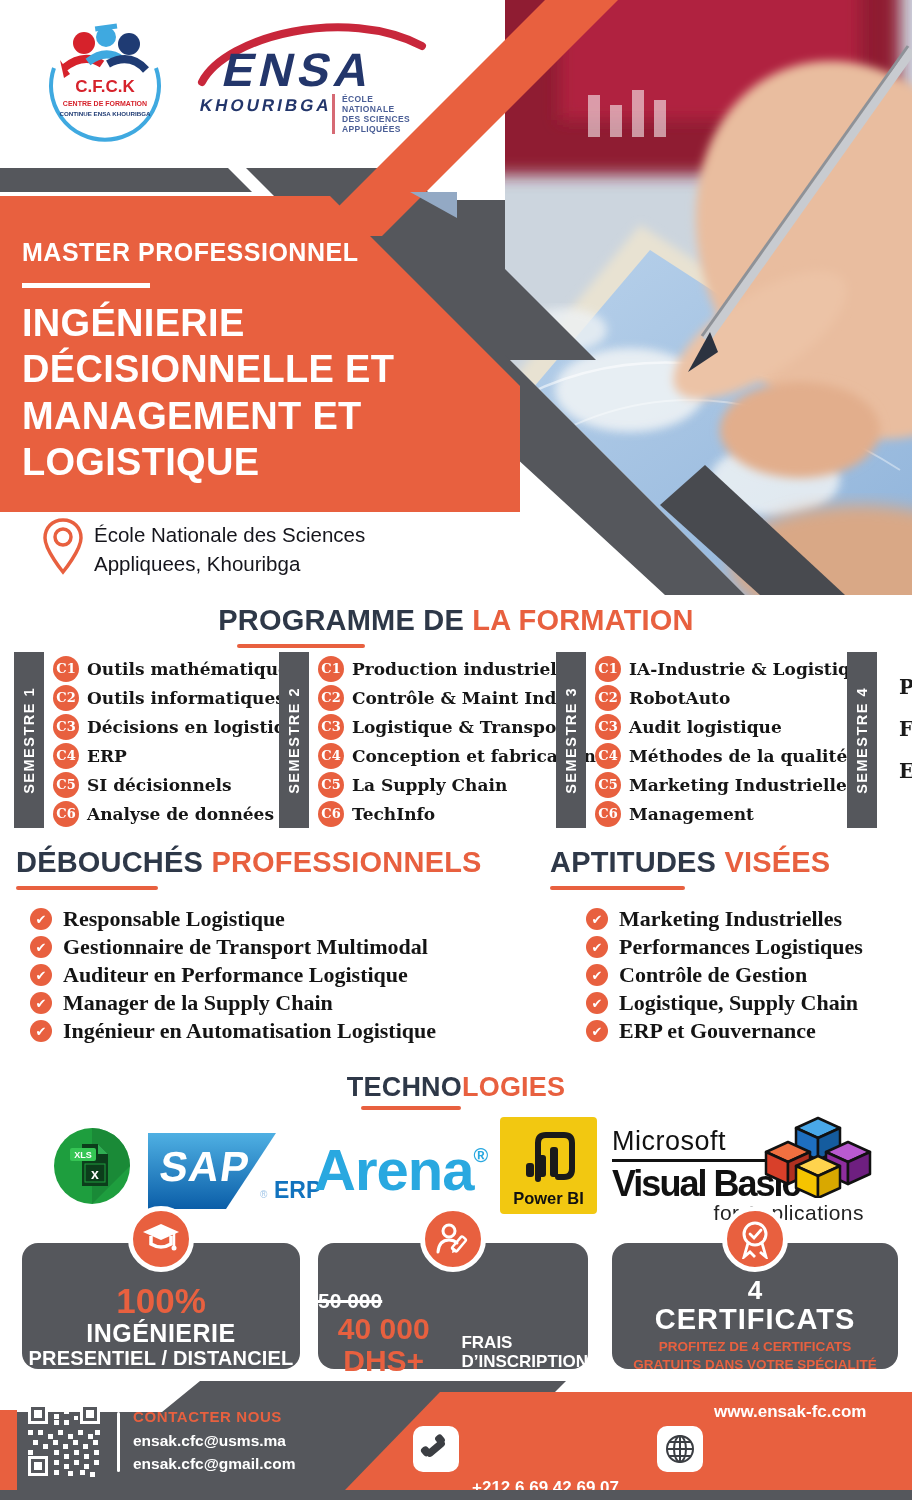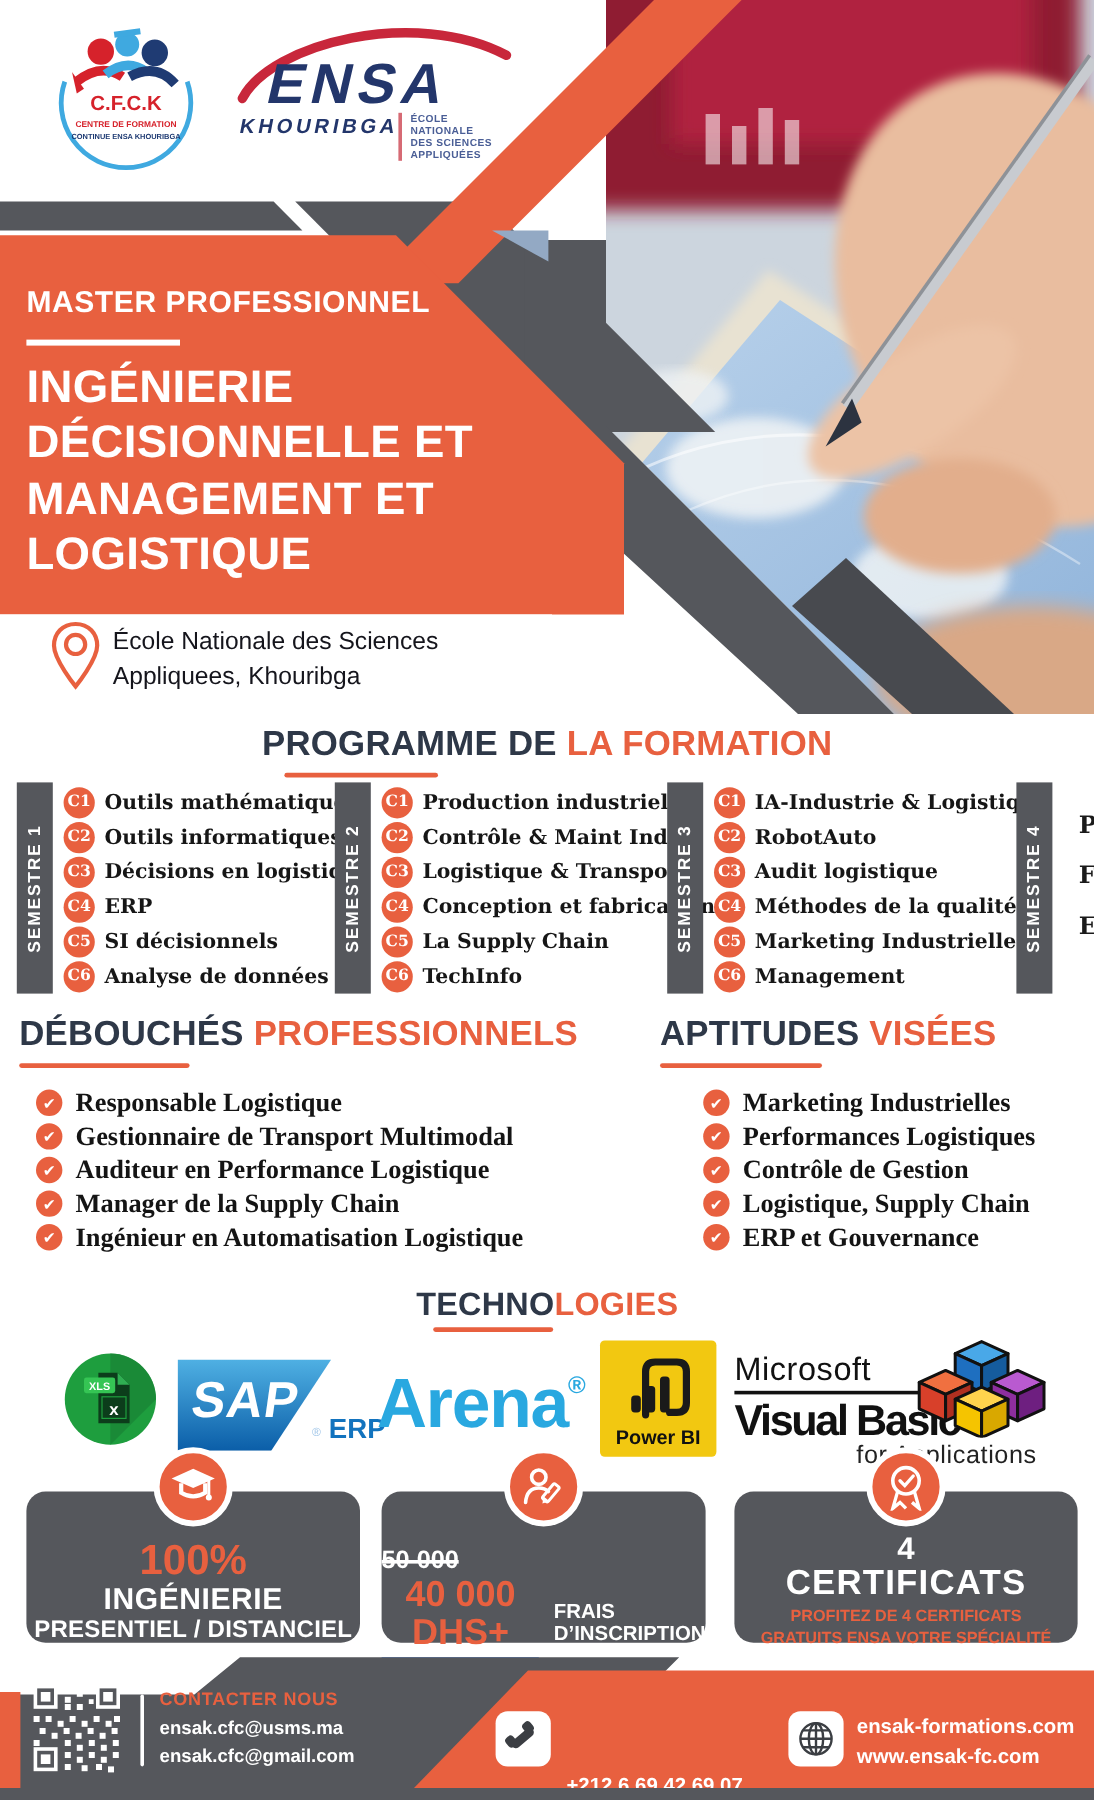--- a/index.html
+++ b/index.html
@@ -64,34 +64,34 @@
 
   
   .card { position:absolute; top:1243px; height:126px; background:#55575C; border-radius:16px; color:#fff; text-align:center; }
   .card-icon { position:absolute; top:1206px; width:66px; height:66px; background:#E8603F; border:5px solid #fff; border-radius:50%; display:flex; align-items:center; justify-content:center; }
   .c1 { left:22px; width:278px; } .c2 { left:318px; width:270px; } .c3 { left:612px; width:286px; }
   .mode-pct { padding-top:40px; font-size:35px; font-weight:800; color:#E8603F; line-height:1.05; }
   .mode-l1 { font-size:25px; font-weight:800; letter-spacing:0.5px; line-height:1.1; }
   .mode-l2 { font-size:20px; font-weight:700; letter-spacing:0.2px; }
   .fees-wrap { display:flex; justify-content:center; align-items:flex-end; gap:12px; padding-top:46px; }
   .fees-old { text-align:left; font-size:21px; font-weight:700; color:#fff; text-decoration:line-through; text-decoration-thickness:2.5px; }
-  .fees-new { font-size:30px; font-weight:800; color:#E8603F; border-bottom:4px solid #3b82f6; padding-bottom:5px; line-height:1.05; }
+  .fees-new { font-size:30px; font-weight:800; color:#E8603F; border-bottom:4px solid #000000; padding-bottom:5px; line-height:1.05; }
   .fees-label { text-align:left; font-size:17px; font-weight:800; line-height:1.12; margin-bottom:14px; }
   .cert-n { padding-top:34px; font-size:26px; font-weight:800; line-height:1.05; }
   .cert-t { font-size:29px; font-weight:800; letter-spacing:1px; line-height:1.1; }
   .cert-note { font-size:13.5px; font-weight:800; color:#E8603F; line-height:1.3; margin-top:2px; }
 
   
   .footer-svg { left:0; top:1375px; }
   .f-contact { left:133px; top:1408px; color:#E8603F; font-size:15px; font-weight:800; letter-spacing:0.6px; }
   .f-mails { left:133px; top:1429px; color:#fff; font-size:15.5px; font-weight:700; line-height:1.5; }
   .f-div { left:117px; top:1412px; width:3px; height:60px; background:#fff; border-radius:2px; }
   .f-sq { position:absolute; width:46px; height:46px; background:#fff; border-radius:10px; display:flex; align-items:center; justify-content:center; }
   .f-phones { left:472px; top:1427px; color:#fff; font-size:17px; font-weight:800; line-height:1.45; white-space:pre-wrap; }
-  .f-sites { left:714px; top:1427px; color:#fff; font-size:17px; font-weight:800; line-height:1.45; }
+  .f-sites { left:714px; top:1375px; color:#fff; font-size:17px; font-weight:800; line-height:1.45; }
   .bottom-bar { left:0; top:1490px; width:912px; height:10px; background:#55575C; }
 </style>
 </head>
 <body>
 
 <div class="page">
 
   <svg class="abs hero-svg" width="912" height="595" viewBox="0 0 912 595">
     <defs>
       <clipPath id="photoClip">
@@ -461,21 +461,21 @@
         <rect x="22" y="16" width="6" height="16" rx="1.5" transform="rotate(40 25 24)" fill="none" stroke="#fff" stroke-width="2.5"></rect>
         <polygon points="18,33 24,31 19,27" fill="#fff"></polygon>
       </svg>
   </div>
 
   <div class="card c3">
     <div class="cert-n">4</div>
     <div class="cert-t">CERTIFICATS</div>
     <div class="cert-note">
       <div>PROFITEZ DE 4 CERTIFICATS</div>
-      <div>GRATUITS ENSA VOTRE SPÉCIALITÉ</div>
+      <div>GRATUITS DANS VOTRE SPÉCIALITÉ</div>
     </div>
   </div>
   <div class="card-icon abs" style="left:722px">
     <svg width="38" height="40" viewBox="0 0 38 40">
         <circle cx="19" cy="15" r="11" fill="none" stroke="#fff" stroke-width="3"></circle>
         <path d="M14 15 l4 4 l7 -8" fill="none" stroke="#fff" stroke-width="2.8" stroke-linecap="round"></path>
         <polyline points="12,24 8,38 14,33 19,38" fill="none" stroke="#fff" stroke-width="2.8"></polyline>
         <polyline points="26,24 30,38 24,33" fill="none" stroke="#fff" stroke-width="2.8"></polyline>
       </svg>
   </div>

